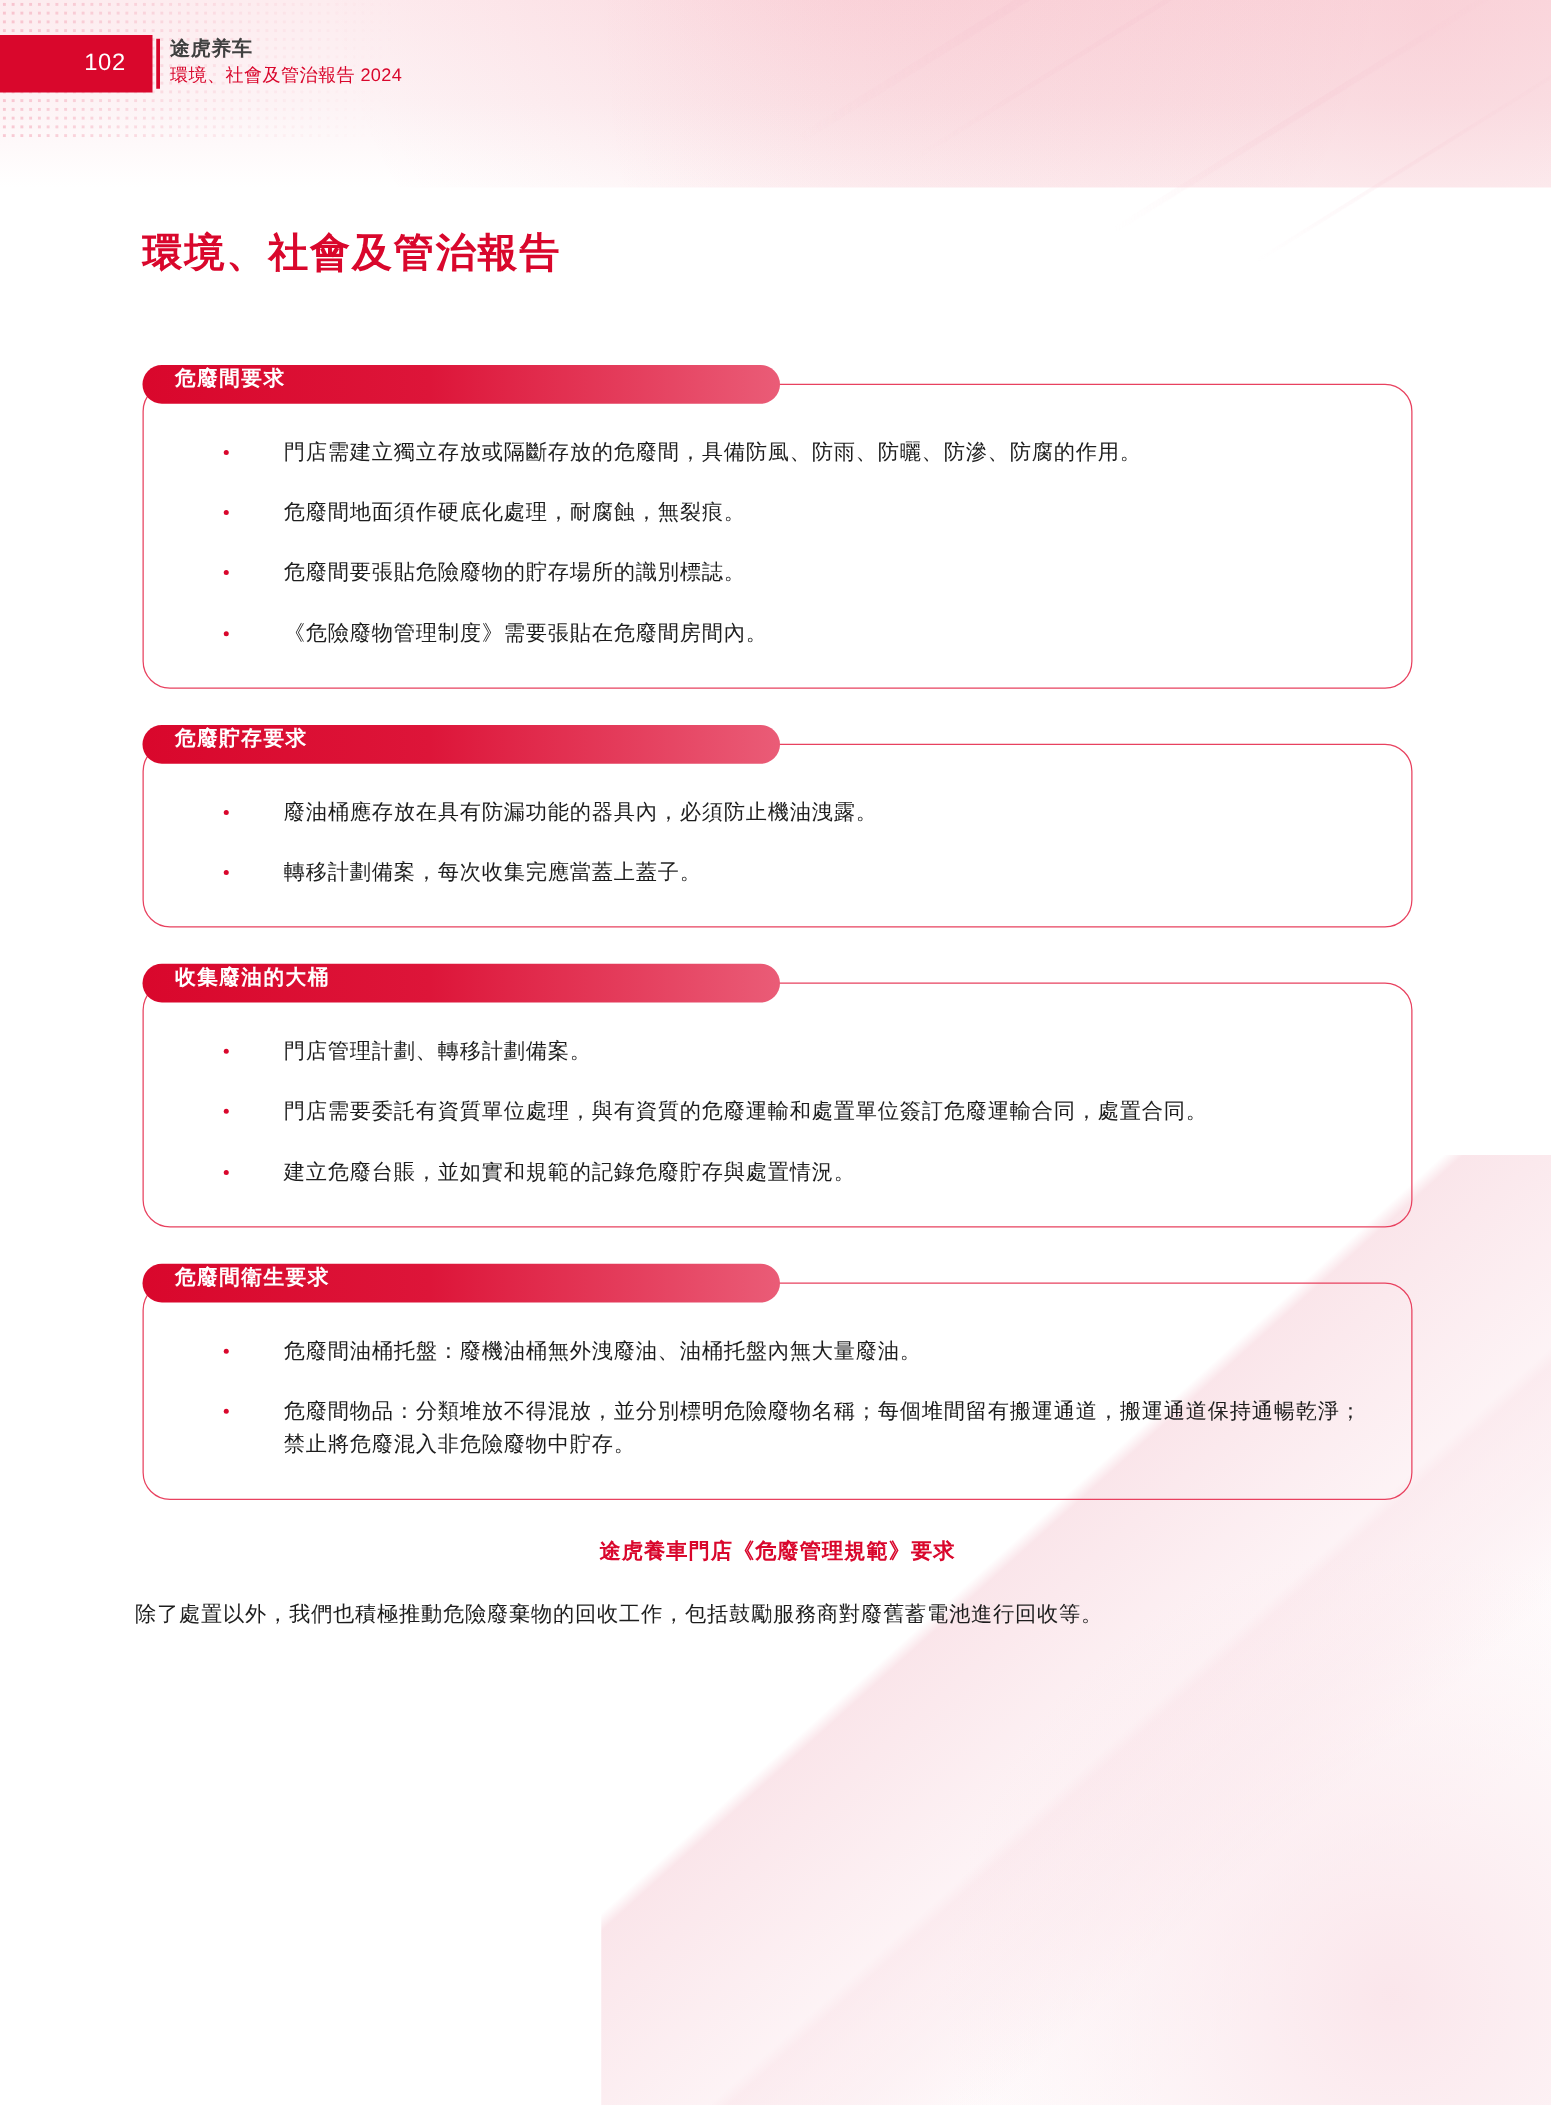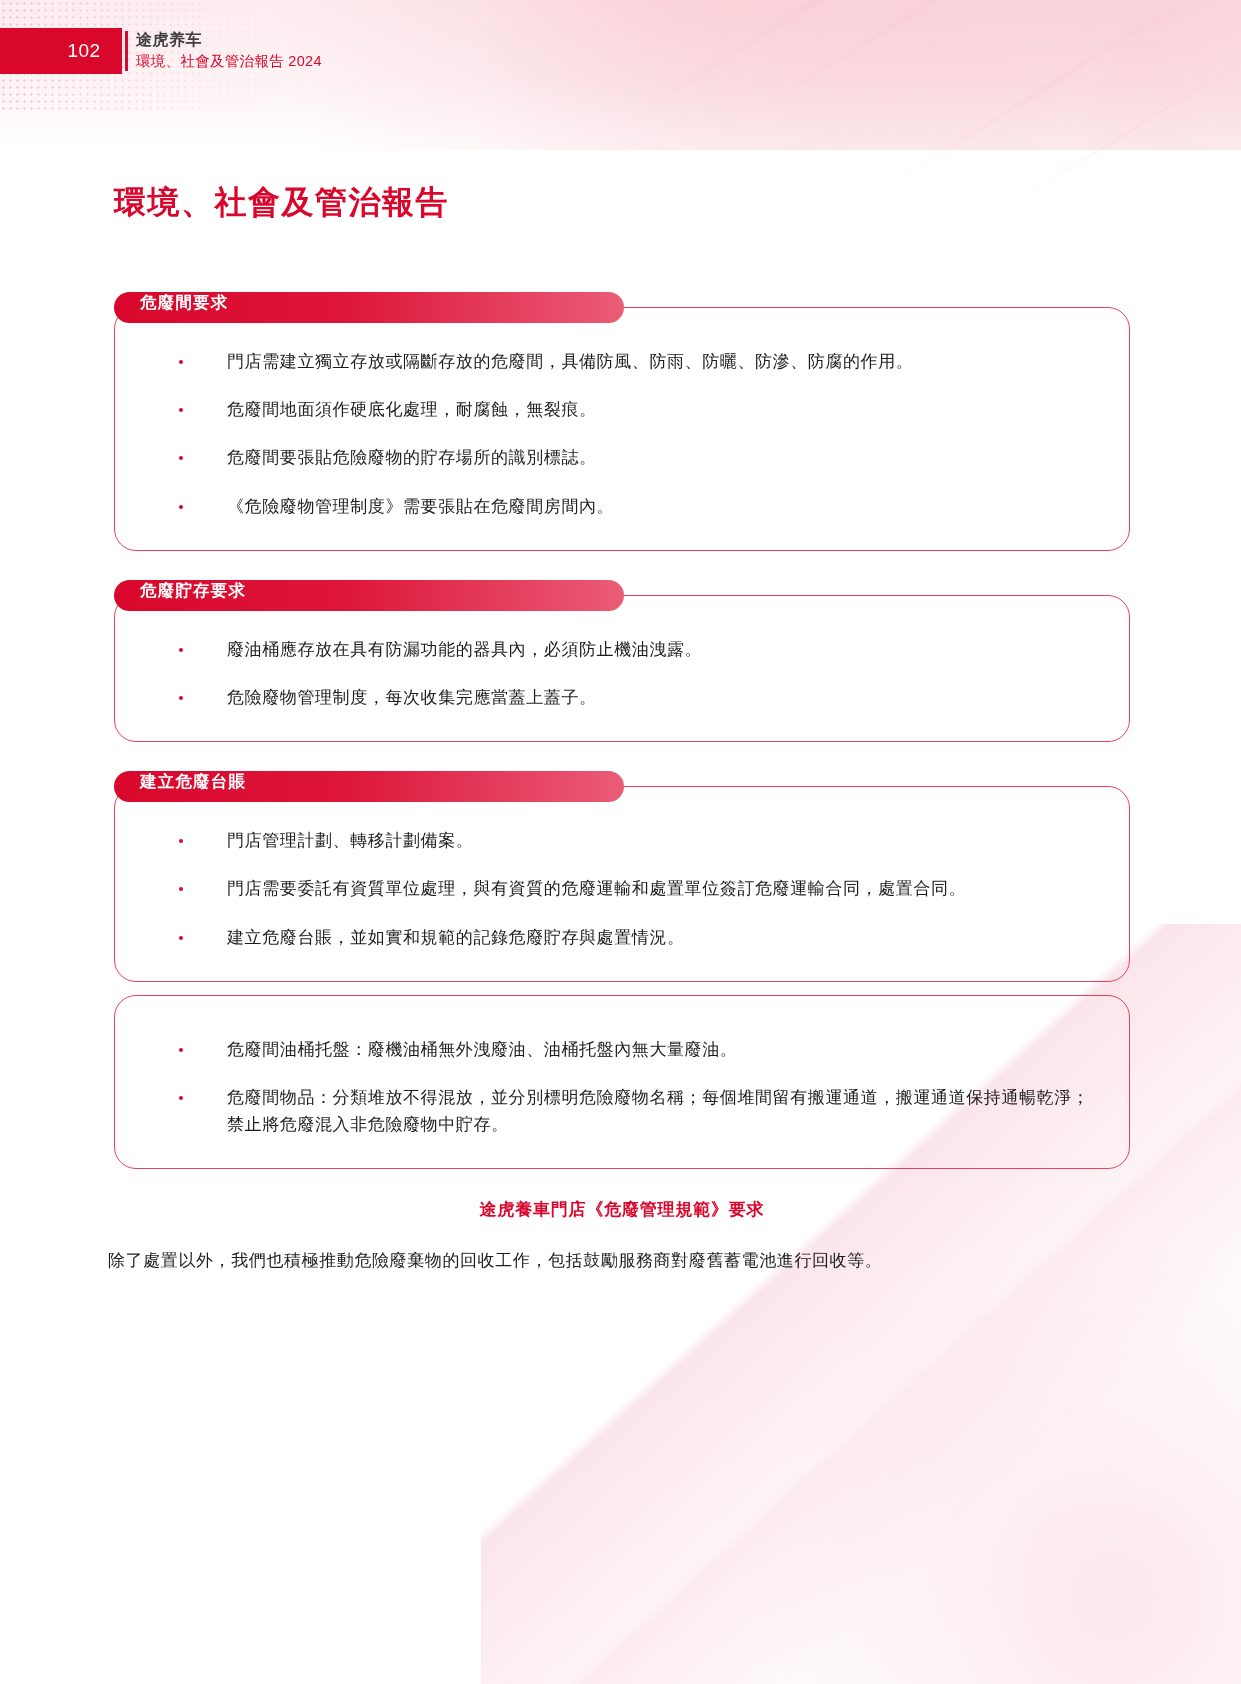--- a/index.html
+++ b/index.html
@@ -255,39 +255,42 @@
     </div>
   </section>
 
   <section class="card">
     <div class="card-tab">
       <span class="card-tab-label">危廢貯存要求</span>
     </div>
     <div class="card-body">
       <ul class="bullets">
         <li>廢油桶應存放在具有防漏功能的器具內，必須防止機油洩露。</li>
-        <li>危險廢物管理制度，每次收集完應當蓋上蓋子。</li>
-      </ul>
-    </div>
-  </section>
-
-  <section class="card">
-    <div class="card-tab">
-      <span class="card-tab-label">建立危廢台賬</span>
+        <li>轉移計劃備案，每次收集完應當蓋上蓋子。</li>
+      </ul>
+    </div>
+  </section>
+
+  <section class="card">
+    <div class="card-tab">
+      <span class="card-tab-label">收集廢油的大桶</span>
     </div>
     <div class="card-body">
       <ul class="bullets">
         <li>門店管理計劃、轉移計劃備案。</li>
         <li>門店需要委託有資質單位處理，與有資質的危廢運輸和處置單位簽訂危廢運輸合同，處置合同。</li>
         <li>建立危廢台賬，並如實和規範的記錄危廢貯存與處置情況。</li>
       </ul>
     </div>
   </section>
 
   <section class="card">
+    <div class="card-tab">
+      <span class="card-tab-label">危廢間衛生要求</span>
+    </div>
     <div class="card-body">
       <ul class="bullets">
         <li>危廢間油桶托盤：廢機油桶無外洩廢油、油桶托盤內無大量廢油。</li>
         <li>危廢間物品：分類堆放不得混放，並分別標明危險廢物名稱；每個堆間留有搬運通道，搬運通道保持通暢乾淨；禁止將危廢混入非危險廢物中貯存。</li>
       </ul>
     </div>
   </section>
 
   <div class="caption">途虎養車門店《危廢管理規範》要求</div>
   <p class="paragraph">除了處置以外，我們也積極推動危險廢棄物的回收工作，包括鼓勵服務商對廢舊蓄電池進行回收等。</p>

